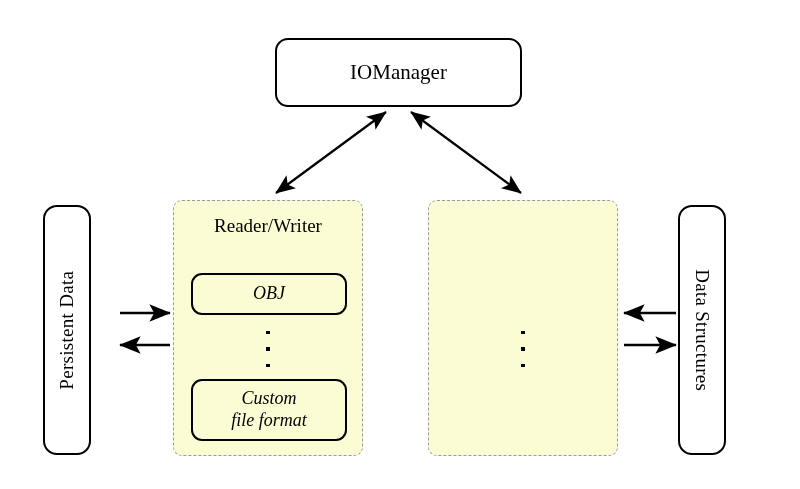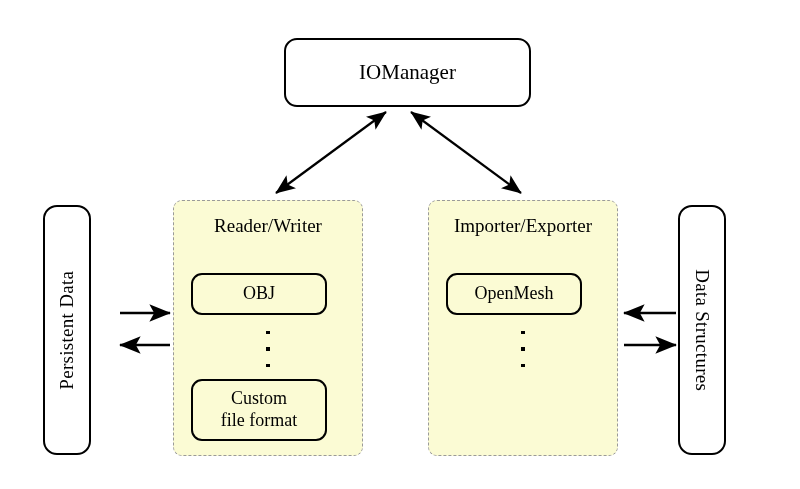--- a/index.html
+++ b/index.html
@@ -36,21 +36,20 @@
     line-height: 1.18;
   }
 
   
   #io-manager {
     left: 275px;
     top: 38px;
     width: 247px;
     height: 69px;
     font-size: 21px;
-    margin-left: 9px;
   }
 
   
   .side-box {
     width: 48px;
     border-radius: 14px;
   }
   #persistent-data {
     left: 43px;
     top: 205px;
@@ -106,21 +105,22 @@
     border: 2.6px solid #000000;
     border-radius: 11px;
     background: #fbfbd4;
     display: flex;
     align-items: center;
     justify-content: center;
     text-align: center;
     font-size: 18px;
     line-height: 1.22;
     left: 17px;
-    width: 136px;
+    width: 156px;
+    font-style: italic;
   }
   .inner-top {
     top: 72px;
     height: 42px;
   }
   .inner-bottom {
     top: 178px;
     height: 62px;
   }
 
@@ -178,24 +178,20 @@
       <i></i>
         <i></i>
         <i></i>
     </div>
     <div class="inner-node inner-bottom">
       <span>Custom<br>file format</span>
     </div>
   </div>
 
   <div class="group" id="group-importer-exporter">
-    <div class="group-title">Importer/Exporter</div>
-    <div class="inner-node inner-top">
-      <span>OpenMesh</span>
-    </div>
     <div class="vdots">
       <i></i>
         <i></i>
         <i></i>
     </div>
   </div>
 
   <svg id="arrows" viewBox="0 0 800 489">
     <defs>
       <marker id="ah" markerWidth="11" markerHeight="11" refX="9.2" refY="4.0" orient="auto" markerUnits="strokeWidth">

